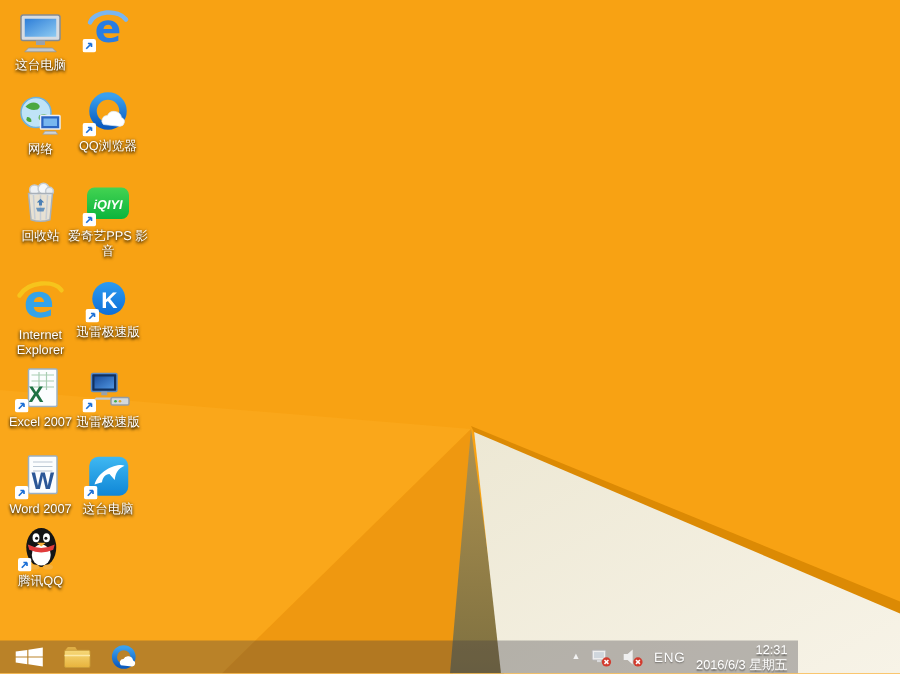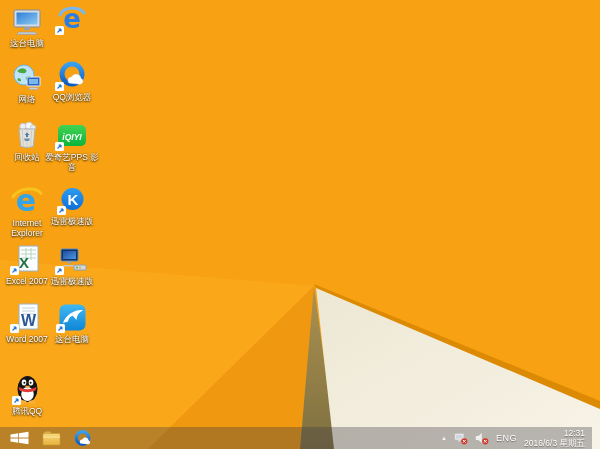--- a/index.html
+++ b/index.html
@@ -7,21 +7,21 @@
   .desktop{position:relative;width:600px;height:449px;background:#F8A213;overflow:hidden;}
   .wallpaper{position:absolute;left:0;top:0;width:600px;height:449px;display:block;}
   
   .dicon{position:absolute;width:46px;display:flex;flex-direction:column;align-items:center;cursor:default;}
   .art{position:relative;height:30px;display:flex;align-items:flex-end;justify-content:center;}
   .icon-label{margin-top:2px;font-size:8.5px;line-height:10px;color:#fff;text-align:center;
     white-space:pre-line;width:60px;
     text-shadow:0 1px 2px rgba(0,0,0,.85),0 0 2px rgba(0,0,0,.55);}
   .sc{position:absolute;left:-2px;bottom:-1px;width:9px;height:9px;}
   
-  .taskbar{position:absolute;left:0;bottom:0;width:592px;height:22px;
+  .taskbar{position:absolute;left:0;bottom:0;width:532px;height:22px;
     background:rgba(62,60,66,0.34);display:flex;align-items:center;}
   .tb-btn{background:none;border:none;padding:0;margin:0;display:flex;align-items:center;justify-content:center;height:22px;cursor:pointer;}
   .tb-start{margin-left:7px;width:24px;}
   .tb-explorer{margin-left:9px;width:22px;}
   .tb-qq{margin-left:9px;width:22px;}
   .tb-right{position:absolute;right:7px;top:0;height:22px;display:flex;align-items:center;gap:7px;}
   .tray-lang{font-size:9px;color:#fff;letter-spacing:.5px;text-shadow:0 1px 1px rgba(0,0,0,.4);}
   .tray-clock{display:flex;flex-direction:column;align-items:flex-end;justify-content:flex-start;color:#fff;
     font-size:8.5px;line-height:10px;text-shadow:0 1px 1px rgba(0,0,0,.4);}
   .chev{display:flex;align-items:center;}
@@ -249,21 +249,21 @@
         <path d="M5 20 C 8 10 21 5.5 25 7.5 C 20.5 9.5 19 12.5 18.5 17 L 15 13 C 12 13 10.5 15.5 10 18.5 Z" fill="#ffffff"></path>
       </svg>
       <svg class="sc" viewBox="0 0 9 9">
         <rect x="0" y="0" width="9" height="9" rx="1.5" fill="#fff"></rect>
         <path d="M2.5 6.5 L6 3 M6 3 L3.6 3 M6 3 L6 5.4" stroke="#1b6fd6" stroke-width="1.1" fill="none"></path>
       </svg>
     </div>
     <div class="icon-label">这台电脑</div>
   </div>
 
-  <div class="dicon" style="left:4px;top:372px">
+  <div class="dicon" style="left:4px;top:348px">
     <div class="art" style="height:32px">
       <svg width="27" height="31" viewBox="0 0 27 31">
         <ellipse cx="13.5" cy="16" rx="10" ry="13" fill="#141414"></ellipse>
         <ellipse cx="13.5" cy="21" rx="6.3" ry="7" fill="#ffffff"></ellipse>
         <ellipse cx="10" cy="9.5" rx="2.3" ry="3" fill="#ffffff"></ellipse>
         <ellipse cx="17" cy="9.5" rx="2.3" ry="3" fill="#ffffff"></ellipse>
         <circle cx="10.4" cy="9.8" r="1" fill="#141414"></circle>
           <circle cx="16.6" cy="9.8" r="1" fill="#141414"></circle>
         <path d="M10.5 12.8 h6 l-3 2.6z" fill="#f6b03d"></path>
         <path d="M4.5 14 Q13.5 18.5 22.5 14 L21.5 17.5 Q13.5 21 5.5 17.5 Z" fill="#e03c3c"></path>

